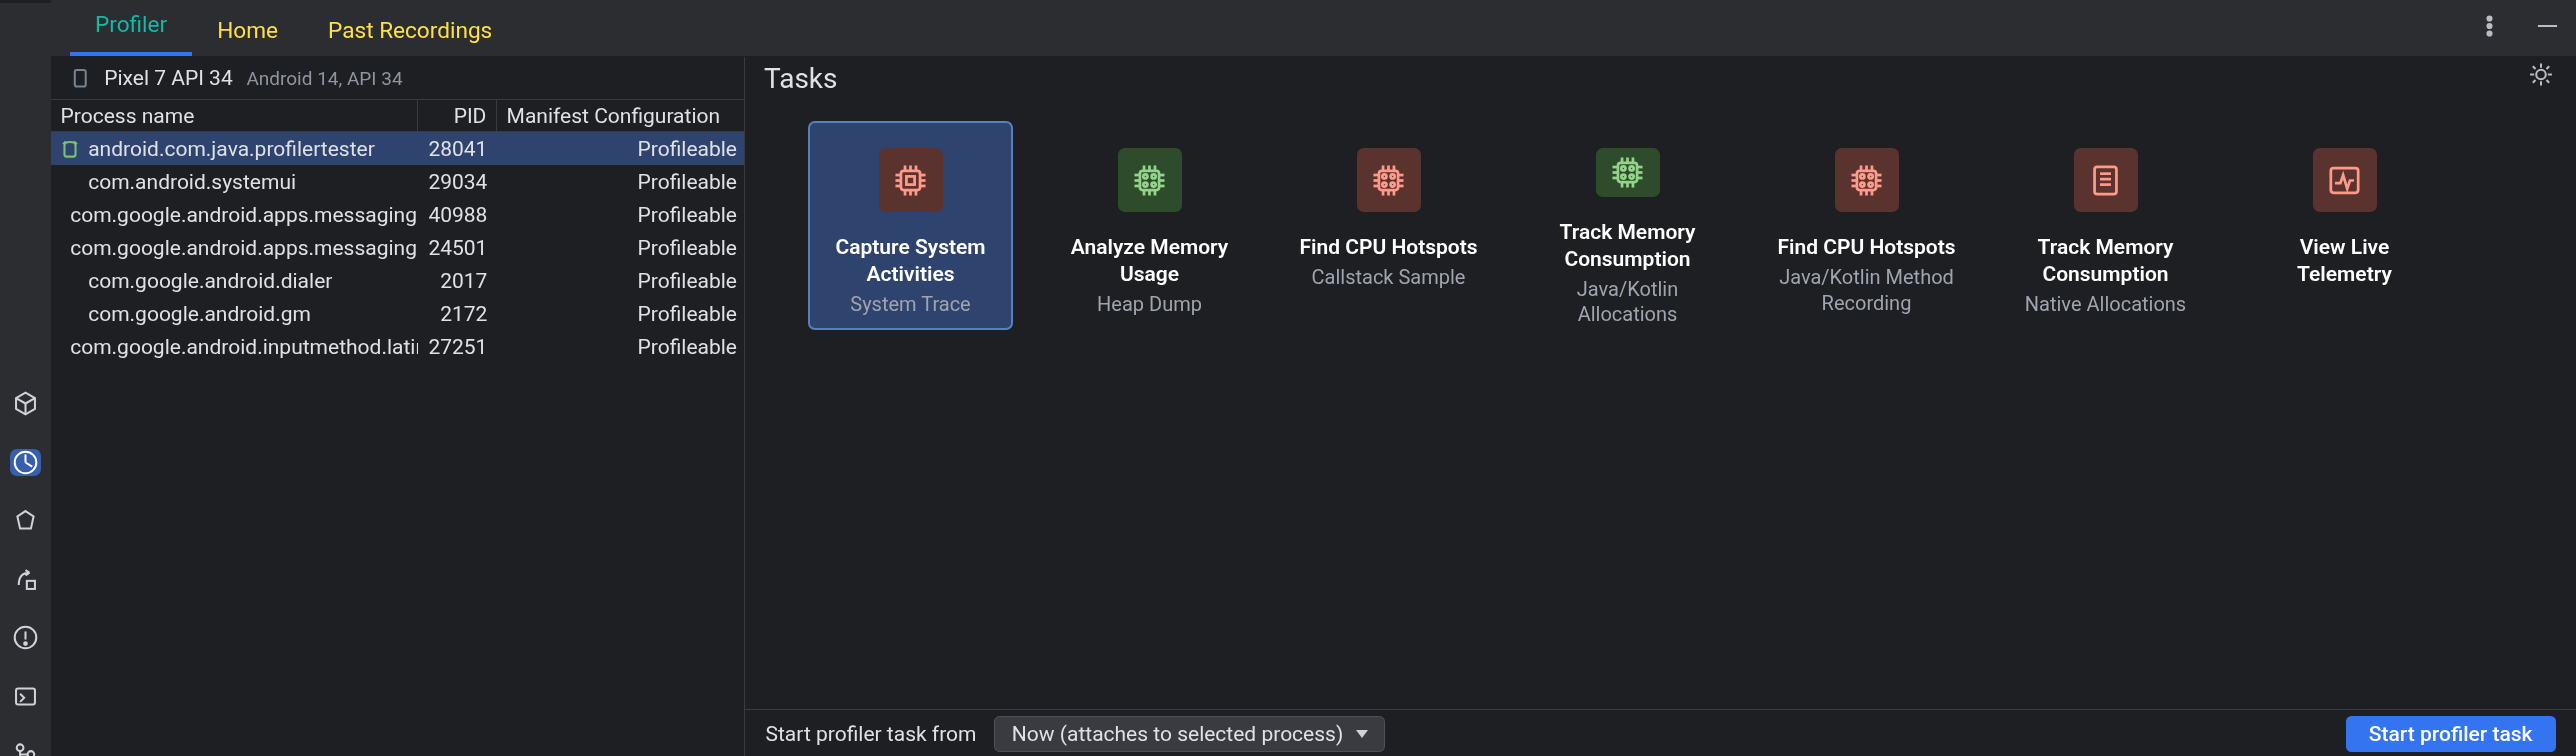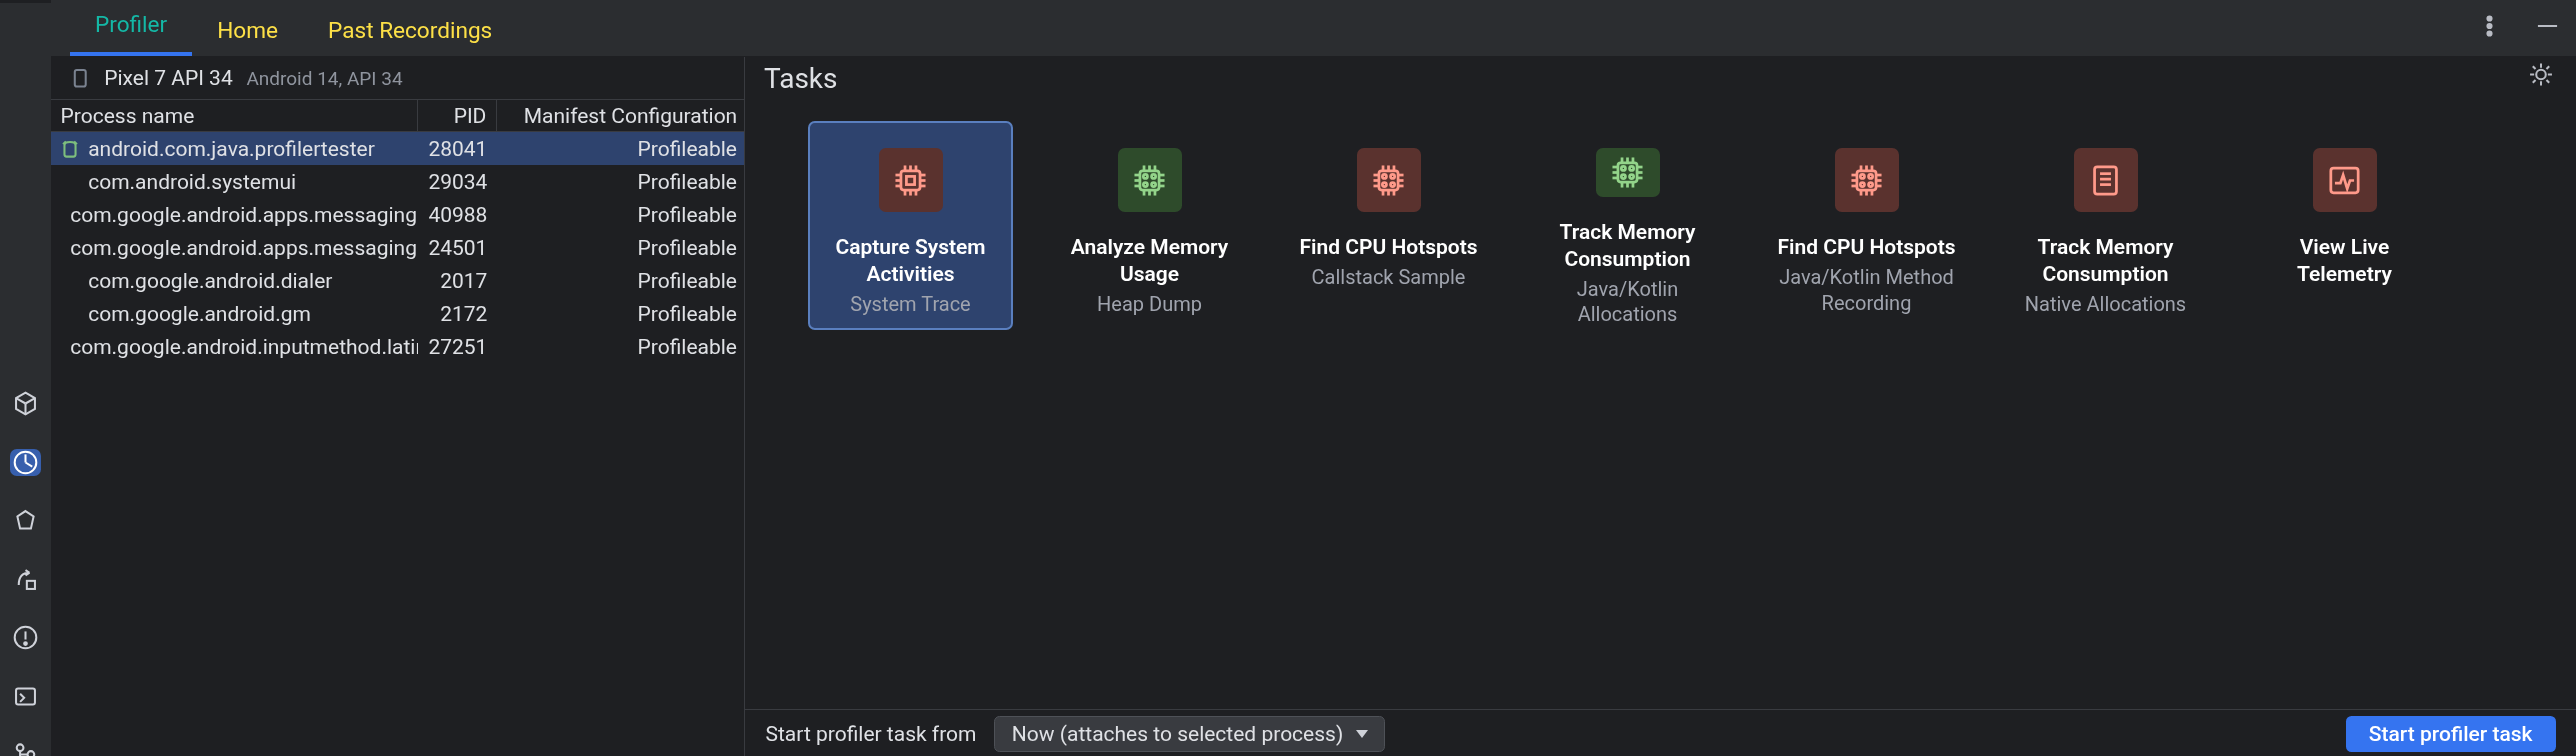--- a/index.html
+++ b/index.html
@@ -27,21 +27,21 @@
 
 
 .process-panel { width: 694px; border-right:1.4px solid #393b40; display:flex; flex-direction:column; }
 .device-row { height:42px; display:flex; align-items:center; gap:13.7px; padding-left:19px; font-size:21px; color:#dfe1e5; }
 .device-row svg { width:20.5px; height:20.5px; stroke:#7a8290; fill:none; stroke-width:3; }
 .device-meta { color:#8f949e; font-size:19px; }
 .table-header { display:flex; height:33px; border-top:1.4px solid #393b40; border-bottom:1.4px solid #393b40; }
 .th { padding:4.1px 9.6px 2.7px 9.6px; font-size:21px; color:#dfe1e5; }
 .th.name { width:367px; border-right:1.4px solid #393b40; }
 .th.pid  { width:79px; text-align:right; border-right:1.4px solid #393b40; }
-.th.cfg  { flex:1; text-align:right; padding-right:6.8px; }
+.th.cfg  { flex:1; padding-right:6.8px; }
 .tr { display:flex; height:33px; align-items:center; }
 .tr.selected { background:#2e436e; }
 .td { padding:2.7px 9.6px; font-size:21px; color:#dfe1e5; overflow:hidden; white-space:nowrap; text-overflow:ellipsis; }
 .td.name { width:367px; display:flex; align-items:center; gap:9.6px; }
 .td.name svg { width:18px; height:18px; flex-shrink:0; stroke:#7dbe7d; fill:none; stroke-width:3; }
 .td.pid  { width:79px; text-align:right; color:#dfe1e5; }
 .td.cfg  { flex:1; text-align:right; padding-right:7px; color:#dfe1e5; }
 
 
 .tasks-area { flex:1; display:flex; flex-direction:column; }

